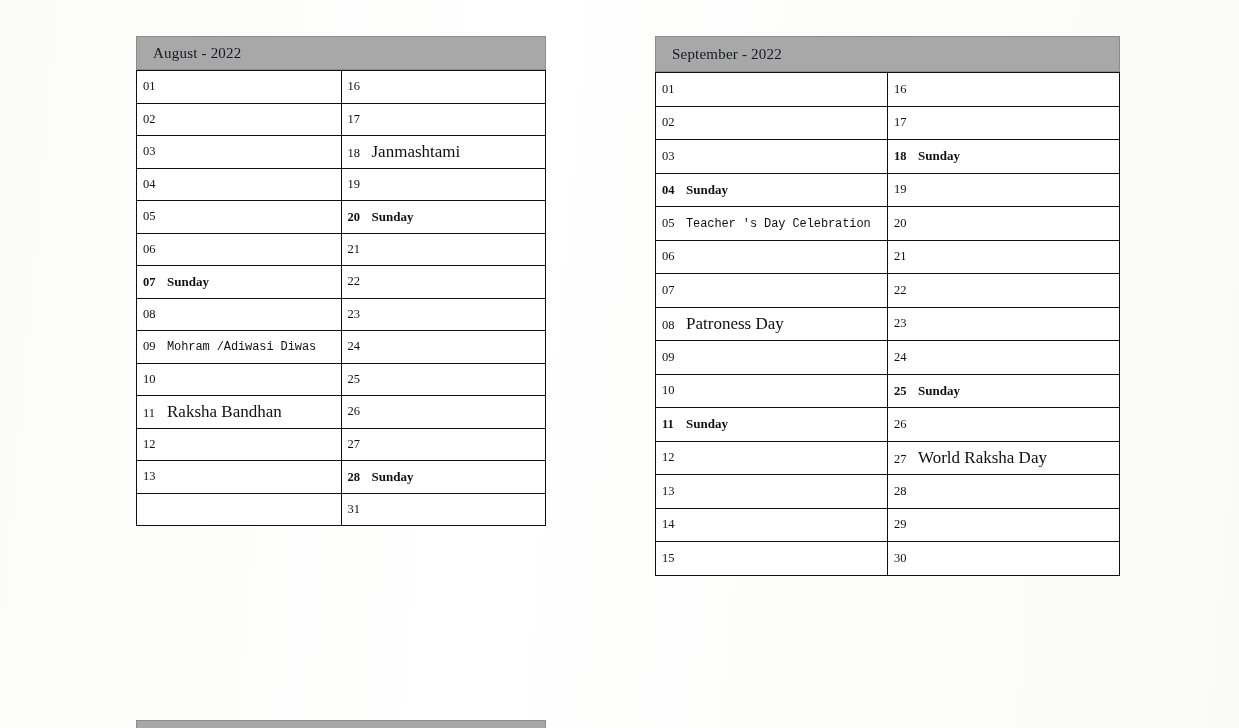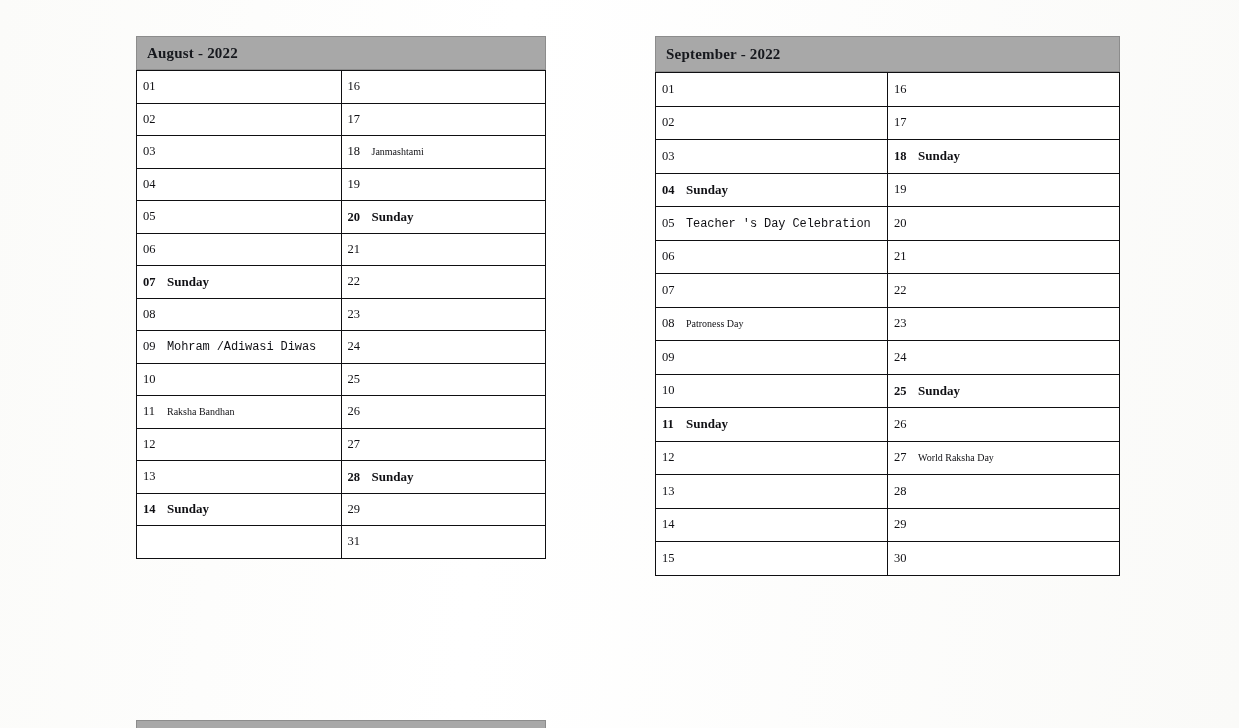--- a/index.html
+++ b/index.html
@@ -38,24 +38,24 @@
   .cal-title-bar {
     background: #a8a8a8;
     border: 1px solid #8c8c8c;
     height: 34px;
     box-sizing: border-box;
     position: relative;
   }
   .cal-sep .cal-title-bar { height: 36px; }
   .cal-title {
     position: absolute;
-    left: 10px;
+    left: 16px;
     top: 50%;
     transform: translateY(-50%);
-    font-weight: bold;
+    font-weight: normal;
     font-size: 15px;
     color: #16181d;
     letter-spacing: 0.2px;
   }
 
   table.cal-table {
     border-collapse: collapse;
     width: 100%;
     table-layout: fixed;
     background: #ffffff;
@@ -73,21 +73,21 @@
   }
   .cal-aug table.cal-table td { height: 27.5px; }
   .cal-sep table.cal-table td { height: 28.5px; }
 
   .daynum {
     display: inline-block;
     min-width: 16px;
   }
   .evt {
     margin-left: 8px;
-    font-size: 10px;
+    font-size: 17px;
   }
   .bold td, td.bold {
     font-weight: bold;
   }
   td.bold .evt { font-weight: bold; font-size: 13px; }
   td.bold .daynum { font-weight: bold; }
 
   .small-evt { font-size: 12px; letter-spacing: -0.1px; font-family: Liberation Mono, monospace; }
 
   
@@ -160,24 +160,20 @@
           </tr>
           <tr>
             <td><span class="daynum">12</span></td>
             <td><span class="daynum">27</span></td>
           </tr>
           <tr>
             <td><span class="daynum">13</span></td>
             <td class="bold"><span class="daynum">28</span><span class="evt">Sunday</span></td>
           </tr>
           <tr>
-            <td class="bold"><span class="daynum">14</span><span class="evt">Sunday</span></td>
-            <td><span class="daynum">29</span></td>
-          </tr>
-          <tr>
             <td><span class="daynum"></span></td>
             <td><span class="daynum">31</span></td>
           </tr>
         </tbody>
     </table>
   </div>
 
   <div class="cal cal-sep">
     <div class="cal-title-bar">
       <div class="cal-title">September - 2022</div>

